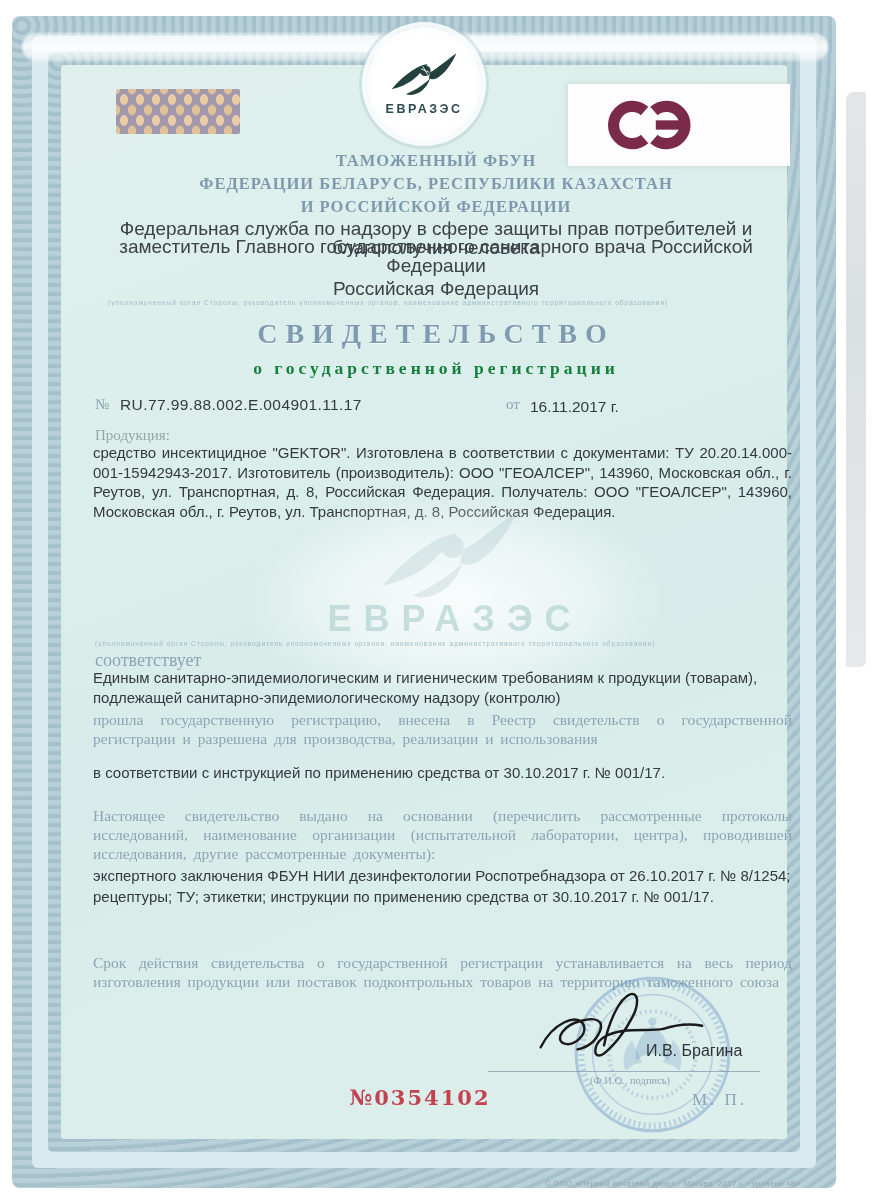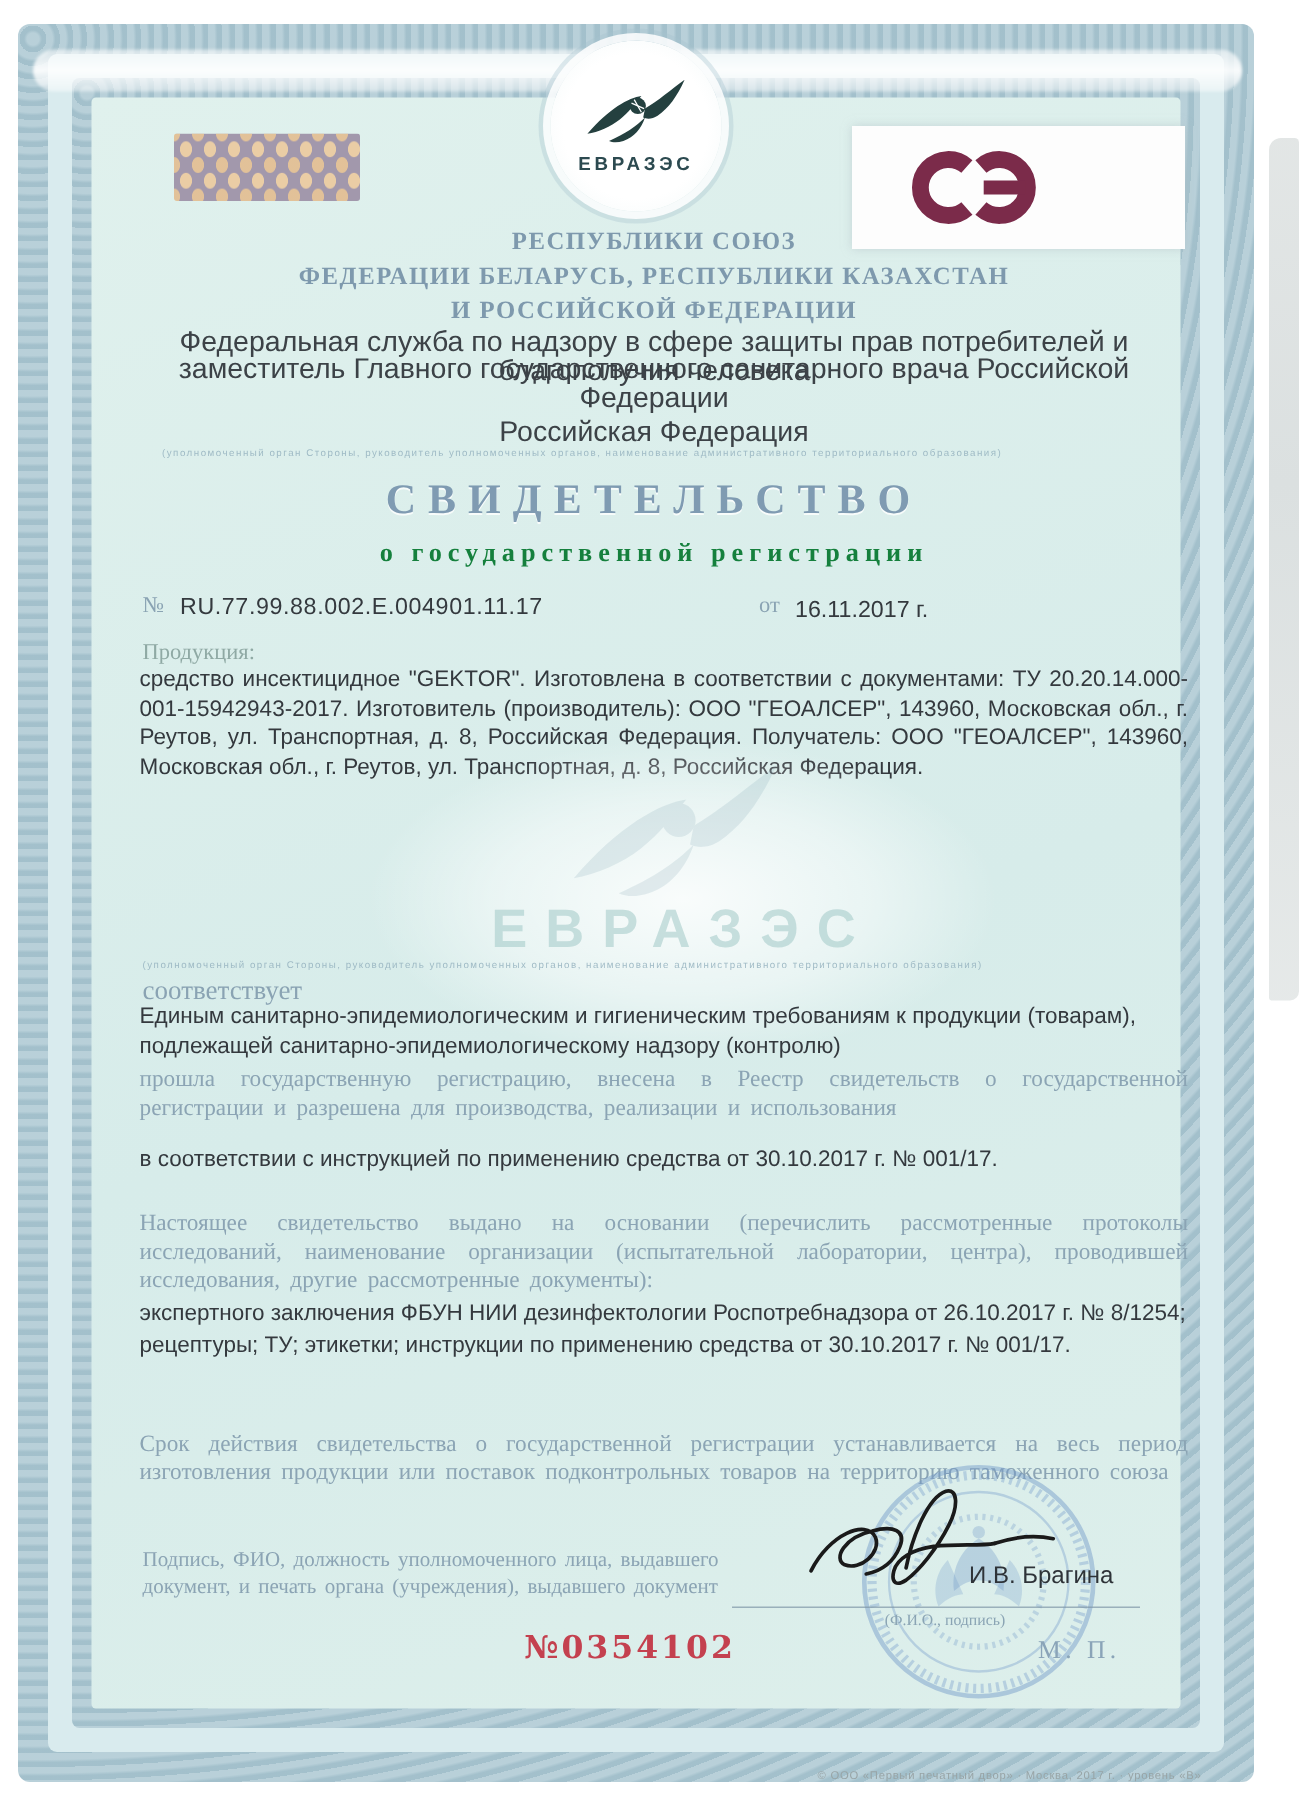--- a/index.html
+++ b/index.html
@@ -107,21 +107,21 @@
   <div class="sepatch">
     <svg width="110" height="56" viewBox="0 0 110 60">
       <g stroke="#7b2b4a" stroke-width="12" fill="none">
         <path d="M46 15 A20 20 0 1 0 46 45"></path>
         <path d="M56 15 A20 20 0 1 1 56 45"></path>
         <line x1="58" y1="30" x2="88" y2="30" stroke-width="10"></line>
       </g>
     </svg>
   </div>
 
-  <div class="abs ctr hdr-serif" style="top:150px;">РЕСПУБЛИКИ СОЮЗ</div>
+  <div class="abs ctr hdr-serif" style="top:150px;">ТАМОЖЕННЫЙ ФБУН</div>
   <div class="abs ctr hdr-serif" style="top:173px;">ФЕДЕРАЦИИ БЕЛАРУСЬ, РЕСПУБЛИКИ КАЗАХСТАН</div>
   <div class="abs ctr hdr-serif" style="top:196px;">И РОССИЙСКОЙ ФЕДЕРАЦИИ</div>
   <div class="abs ctr hdr-sans" style="top:220px;">Федеральная служба по надзору в сфере защиты прав потребителей и благополучия человека</div>
   <div class="abs ctr hdr-sans" style="top:238px;">заместитель Главного государственного санитарного врача Российской Федерации</div>
   <div class="abs ctr hdr-sans" style="top:256px;margin-top:24px;">Российская Федерация</div>
 
   <div class="abs micro" style="top:299px;left:108px;width:600px;">(уполномоченный орган Стороны, руководитель уполномоченных органов, наименование административного территориального образования)</div>
   <div class="abs ctr title" style="top:318px;">СВИДЕТЕЛЬСТВО</div>
   <div class="abs ctr subtitle" style="top:358px;">о государственной регистрации</div>
 
@@ -168,21 +168,20 @@
   </svg>
 
   <svg class="signature" viewBox="0 0 180 90">
     <g stroke="#1a1a1a" stroke-width="2.4" fill="none" stroke-linecap="round">
       <path d="M8 58 C20 34 44 24 50 36 C54 46 40 58 30 54 C22 50 30 36 48 32 C62 28 70 32 66 42 C62 52 54 58 44 60"></path>
       <path d="M70 56 C74 36 84 10 96 6 C104 4 104 16 98 28 C90 44 78 58 70 64 C64 68 60 66 62 58 C64 50 74 44 88 42 C104 40 118 42 128 40"></path>
       <path d="M128 40 C140 36 152 34 166 37"></path>
     </g>
   </svg>
 
-  <div class="abs preprint" style="top:1032px;left:95px;width:392px;font-size:14px;line-height:17.5px;text-align:left;word-spacing:2px;">Подпись, ФИО, должность уполномоченного лица, выдавшего документ, и печать органа (учреждения), выдавшего документ</div>
   <div class="abs name" style="top:1042px;left:646px;">И.В. Брагина</div>
   <div class="sigline"></div>
   <div class="abs sigcaption" style="top:1075px;left:530px;width:200px;">(Ф.И.О., подпись)</div>
 
   <div class="abs serial" style="top:1085px;left:330px;width:180px;text-align:center;">№0354102</div>
   <div class="abs mp" style="top:1090px;left:692px;">М. П.</div>
 
   <div class="abs footer" style="top:1179px;left:545px;width:290px;">© ООО «Первый печатный двор»  ·  Москва, 2017 г.  ·  уровень «В»</div>
 </div>
 

